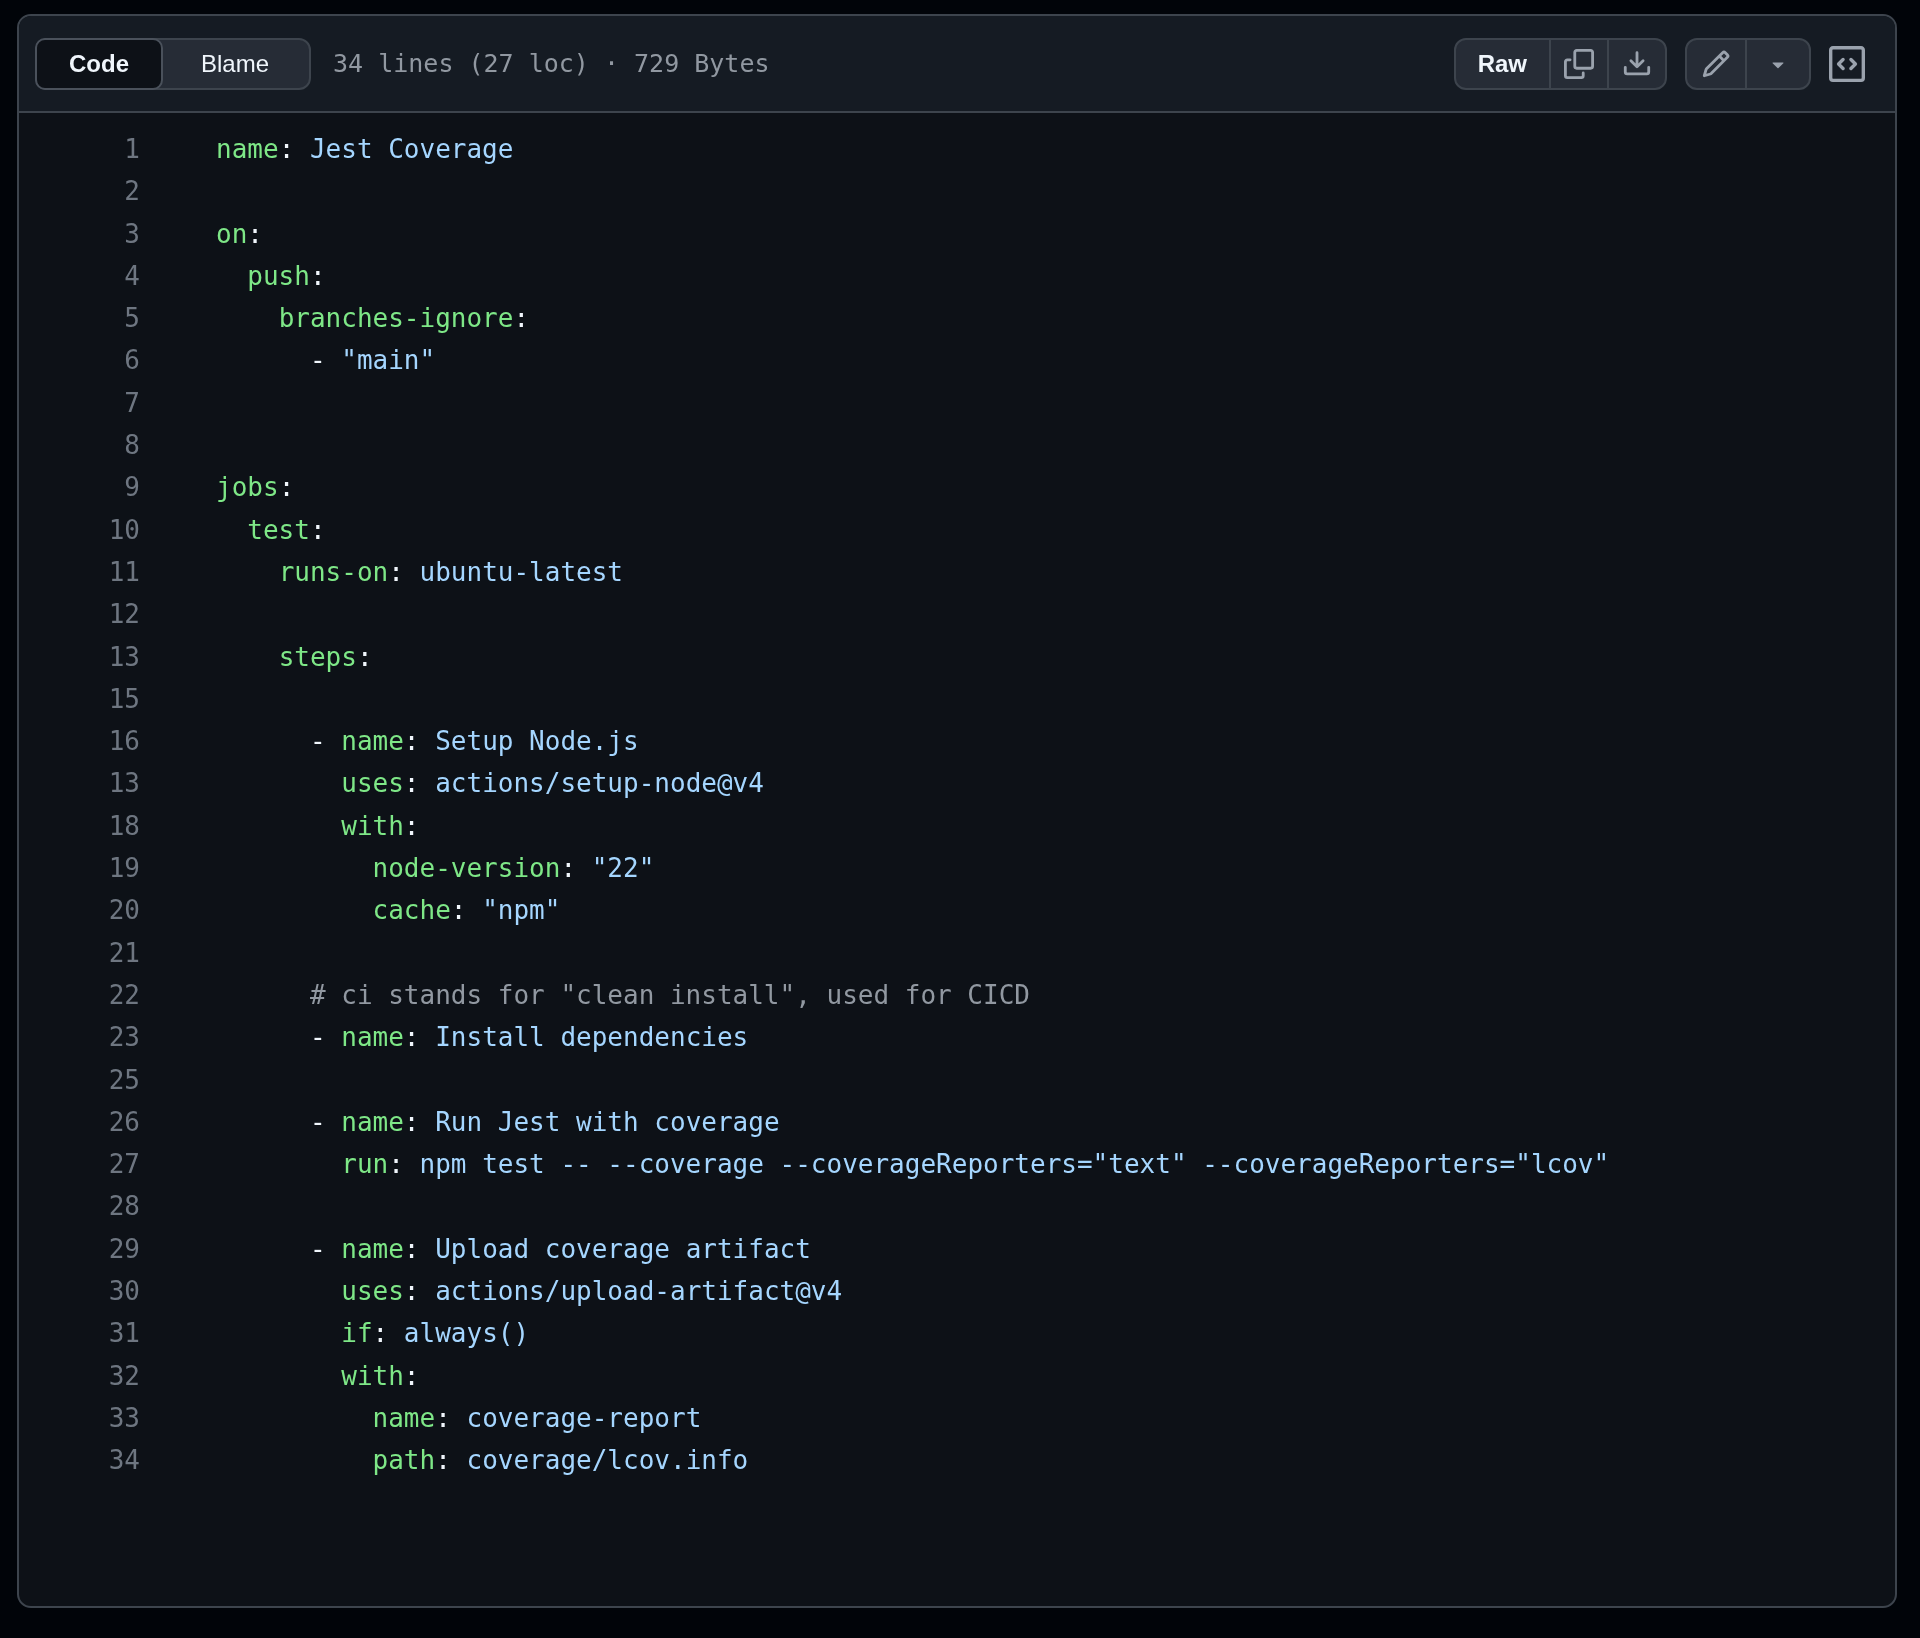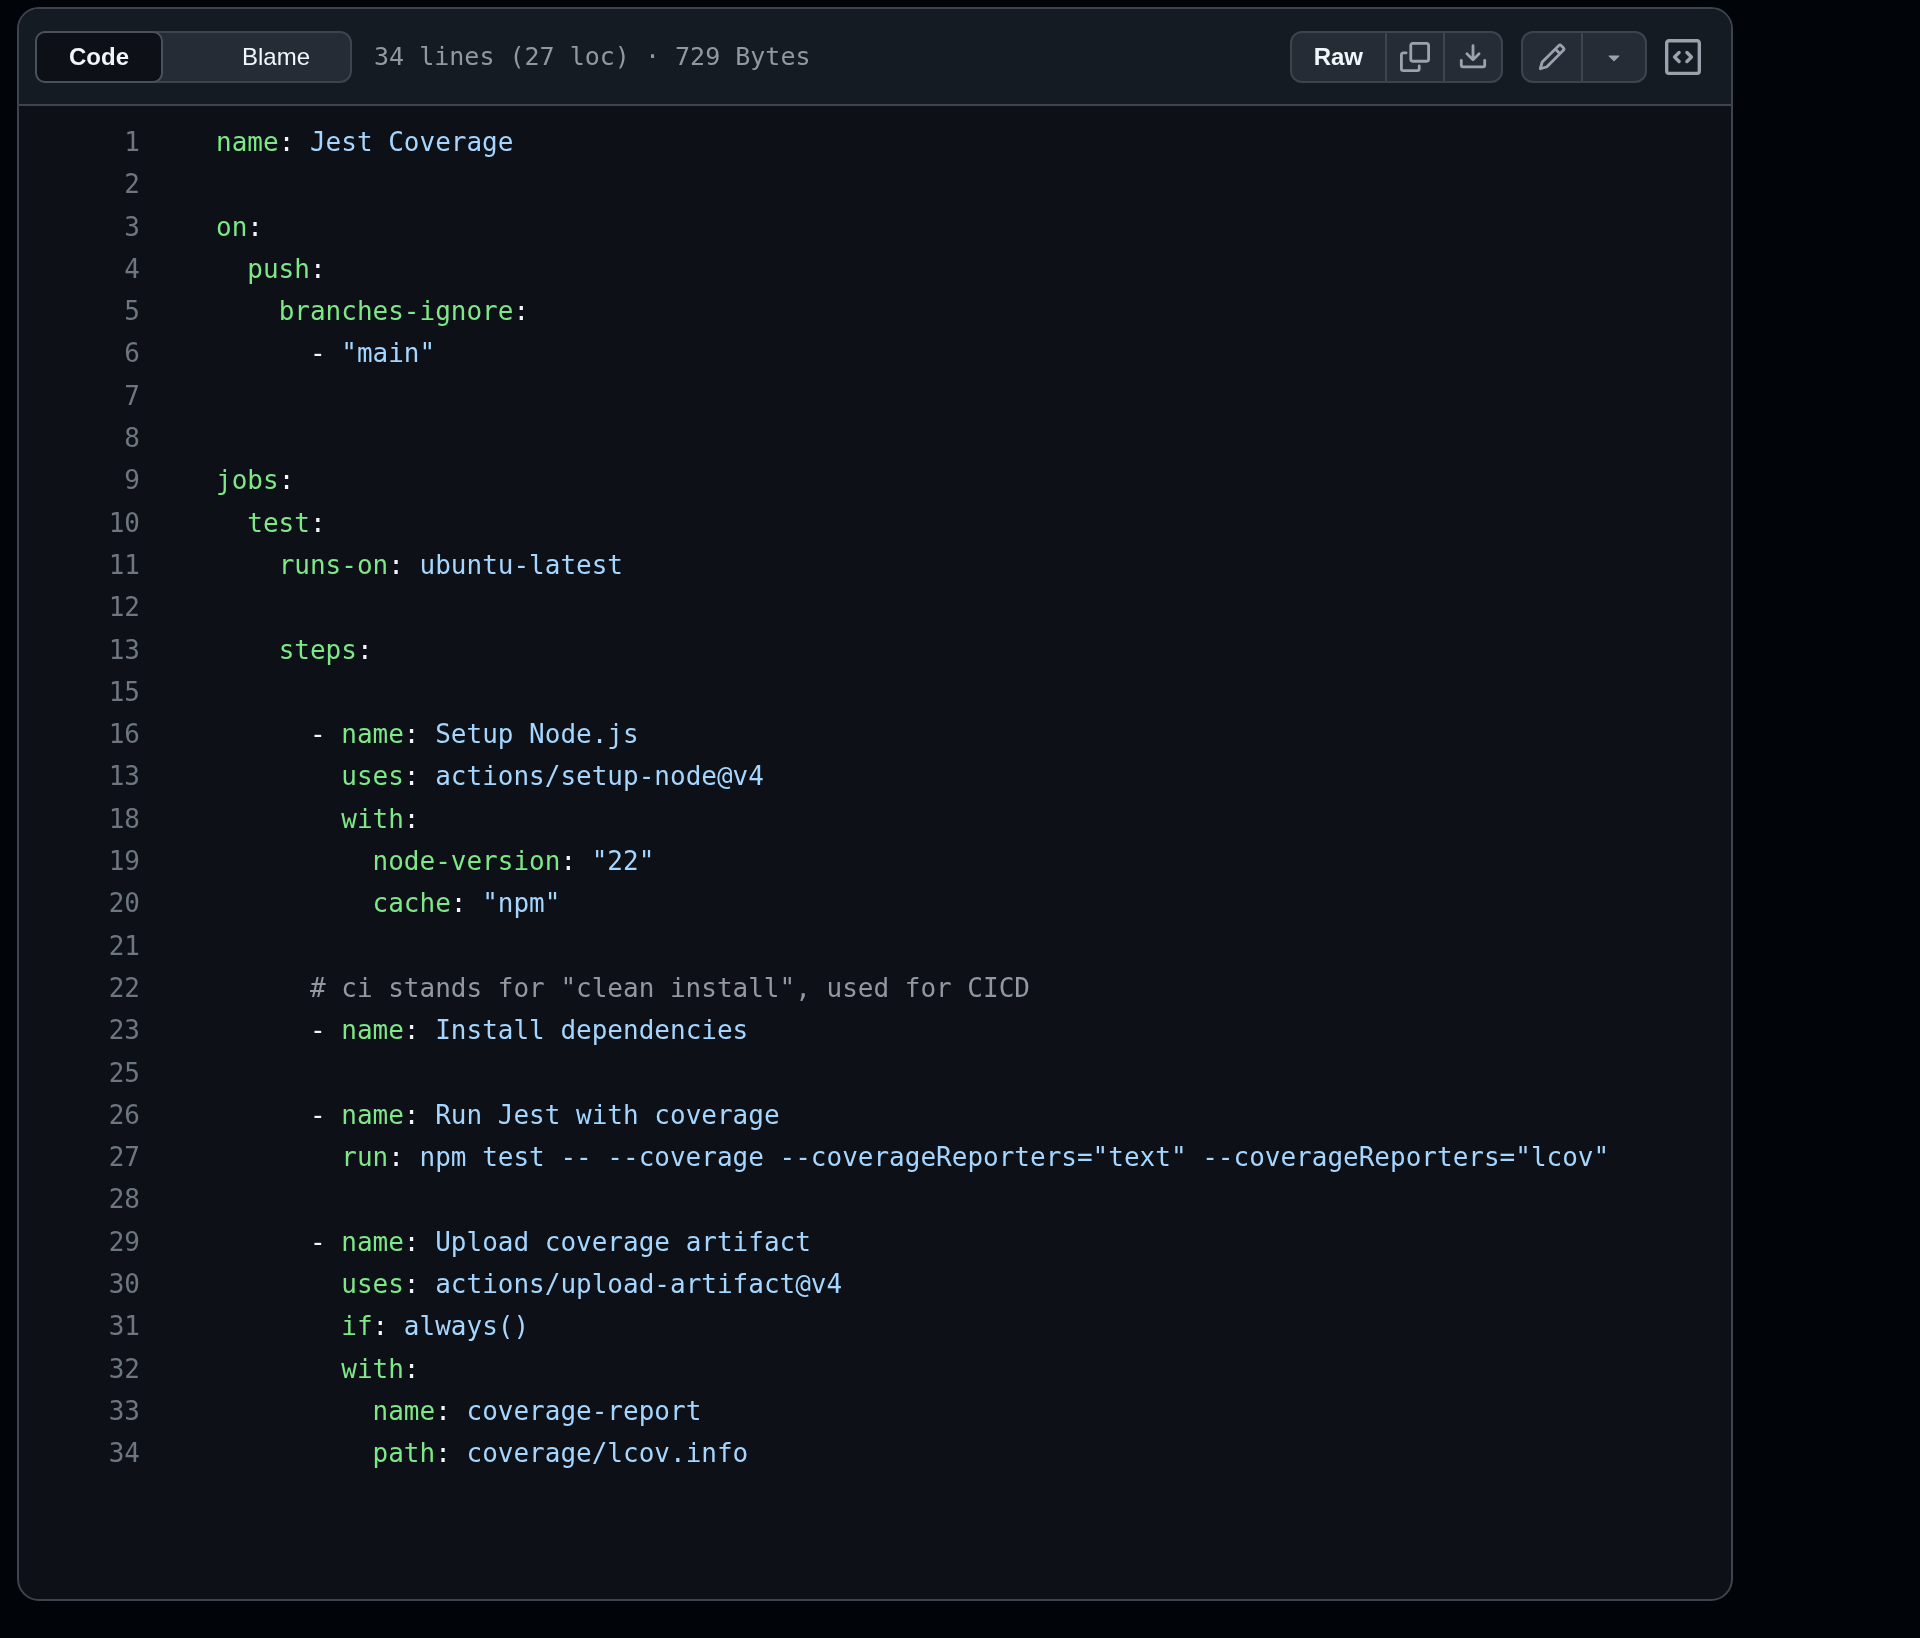--- a/index.html
+++ b/index.html
@@ -16,24 +16,24 @@
     --c-plain:#f0f6fc;
     --c-comment:#9198a1;
     --c-linenum:#6e7681;
     --c-linenum-active:#f0f6fc;
   }
   *{margin:0;padding:0;box-sizing:border-box;}
   html,body{width:1920px;height:1638px;background:var(--c-page-bg);overflow:hidden;}
   button{background:none;border:none;font:inherit;color:inherit;cursor:pointer;}
 
   .container{
-    position:absolute;left:17px;top:7px;width:1716px;height:1594px;
+    position:absolute;left:17px;top:14px;width:1880px;height:1594px;
     background:var(--c-code-bg);
     border:2px solid var(--c-border);
-    border-radius:22px;
+    border-radius:14px;
     overflow:hidden;
   }
   .header{
     height:97px;
     background:var(--c-header-bg);
     border-bottom:2px solid var(--c-border);
     display:flex;align-items:center;
     padding:0 30px 0 16px;
   }
   
@@ -41,21 +41,20 @@
     display:flex;align-items:stretch;height:52px;
     background:var(--c-btn-bg);
     border:2px solid var(--c-border);
     border-radius:12px;
   }
   .seg-tab{
     display:flex;align-items:center;justify-content:center;
     padding:0 40px;
     font:400 24px "Liberation Sans",sans-serif;
     color:var(--c-fg);
-    margin-left:41px;
   }
   .seg-tab.active{
     background:var(--c-code-bg);
     border:2px solid #4a515b;
     border-radius:10px;
     margin:-2px;
     padding:0 32px;
     font-weight:700;
   }
   .file-info{

